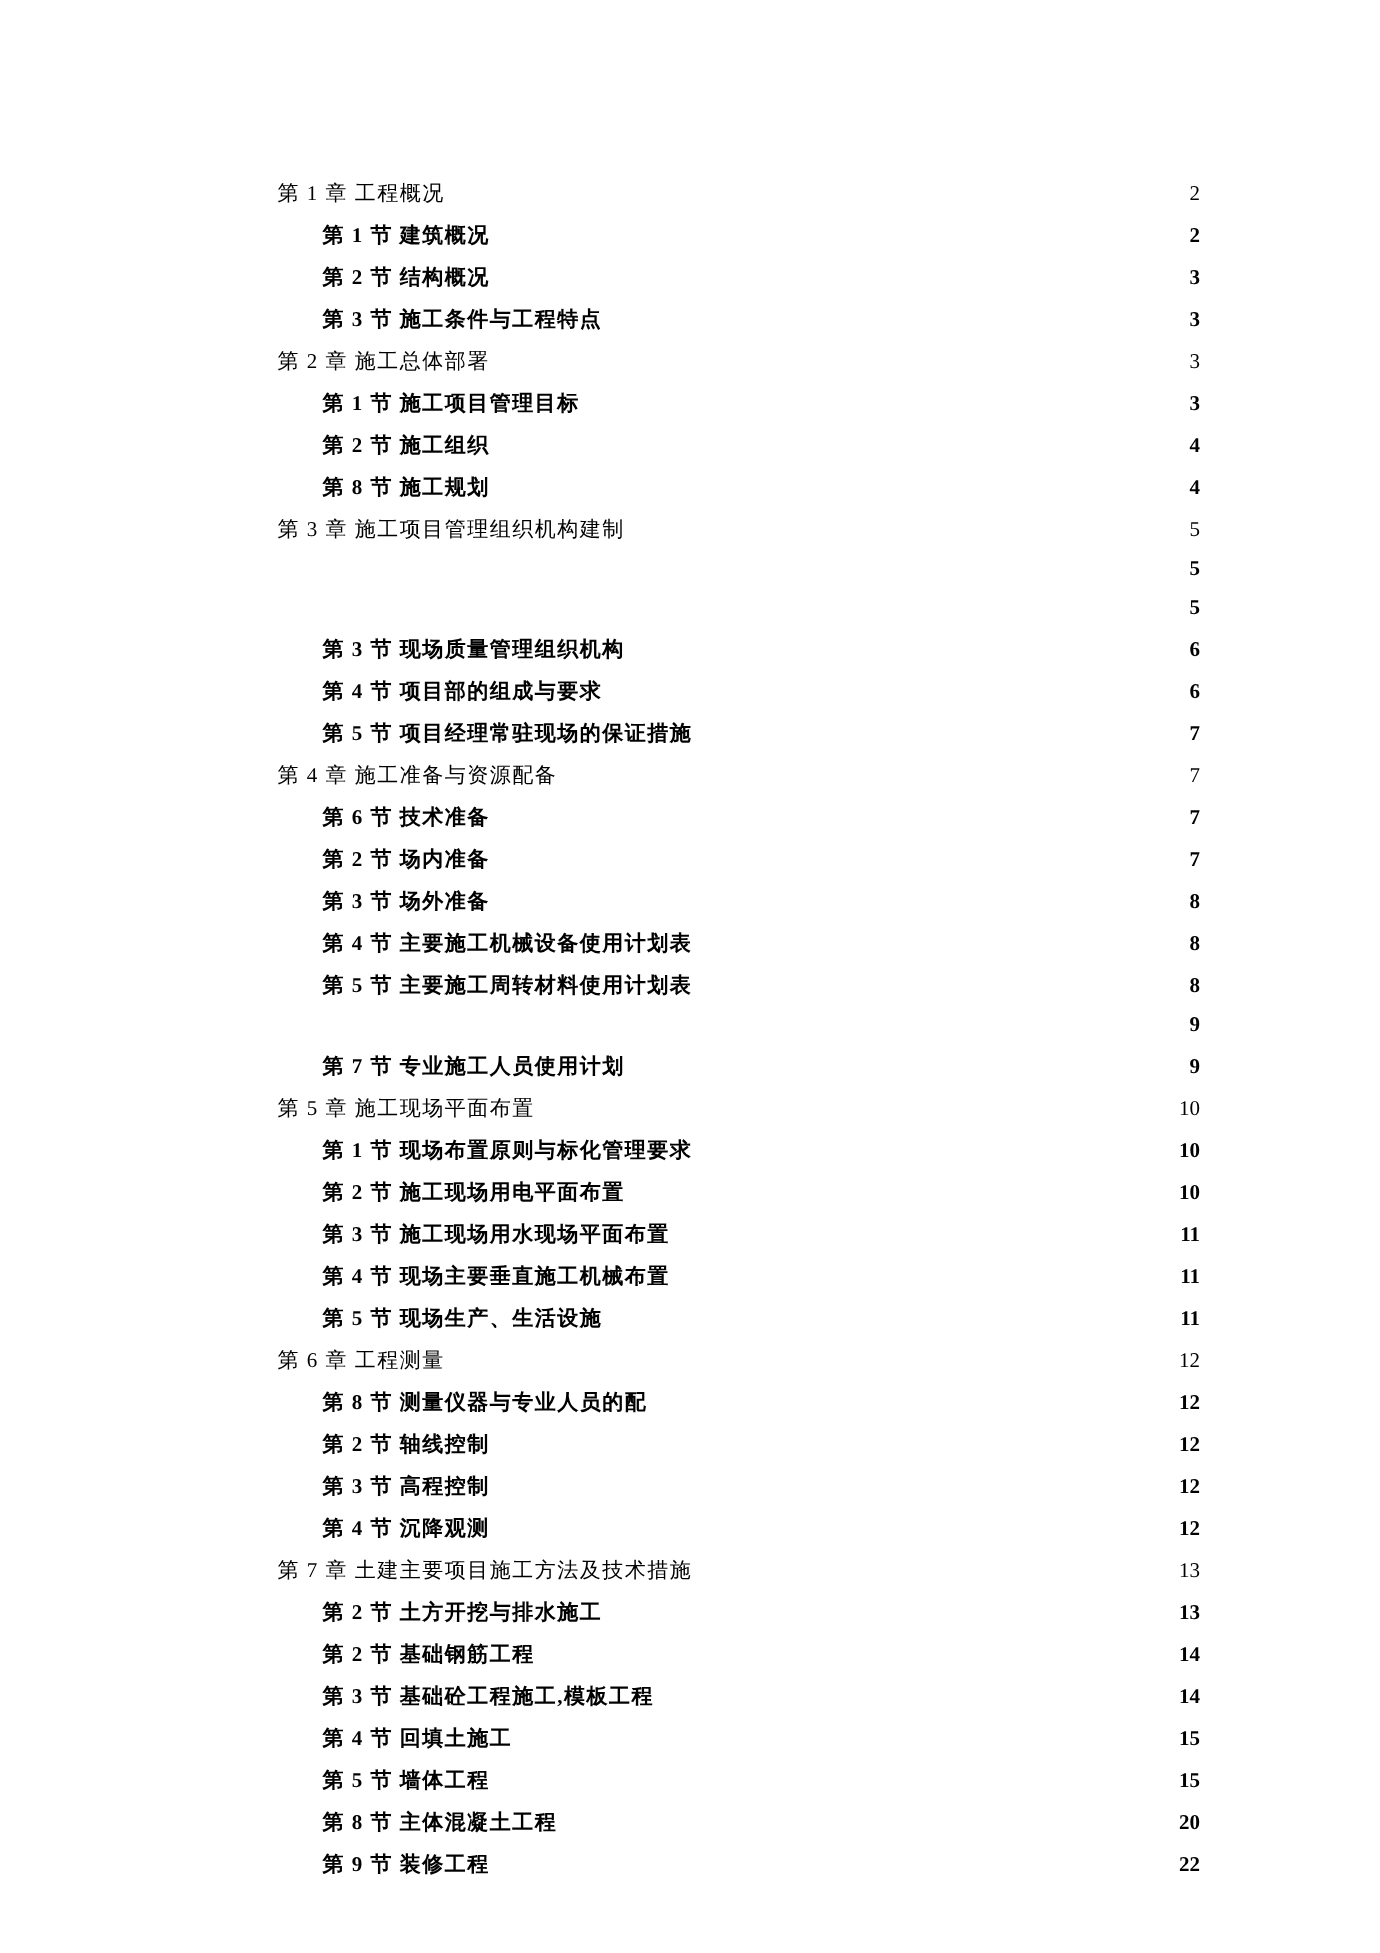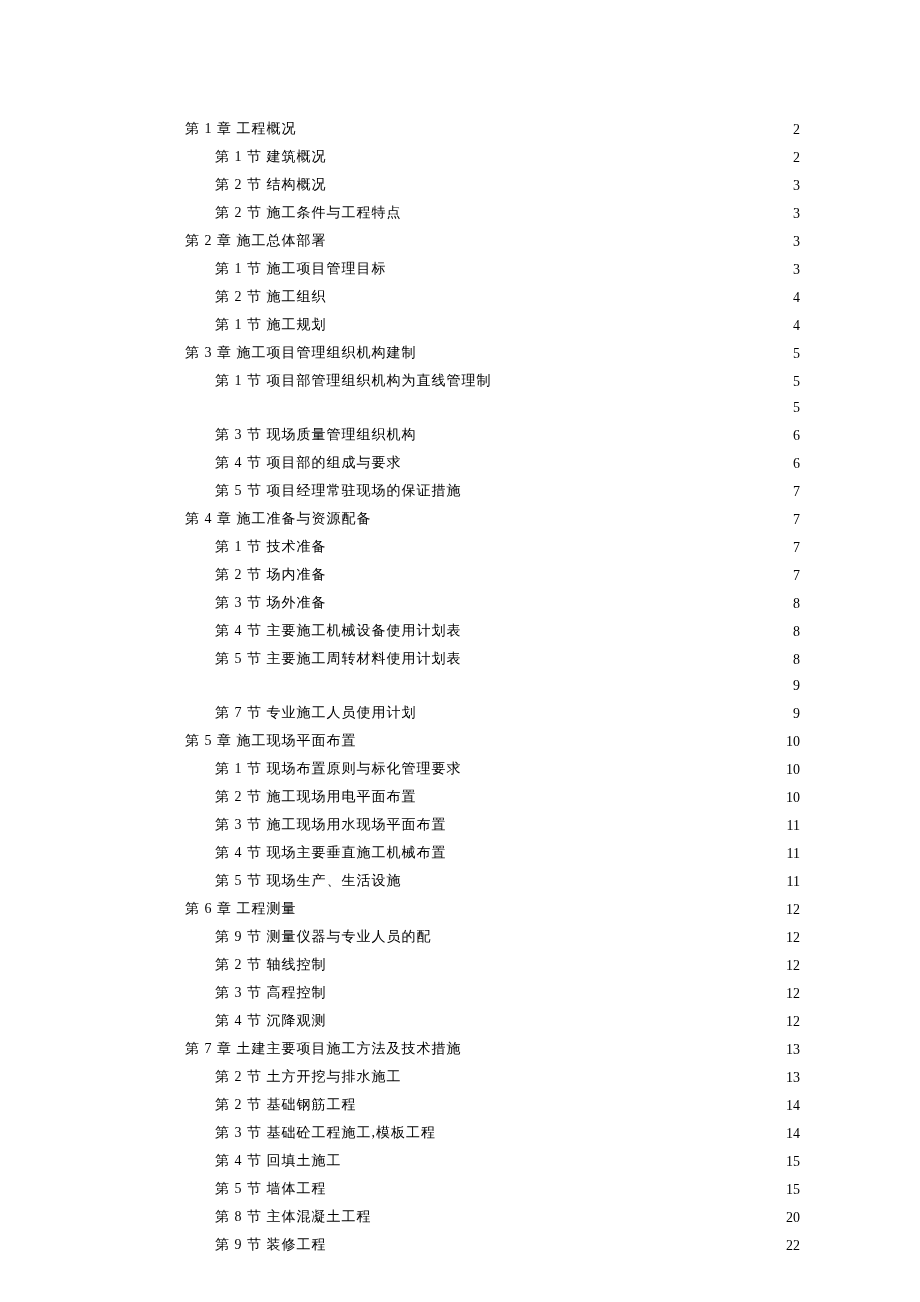--- a/index.html
+++ b/index.html
@@ -22,20 +22,21 @@
       display: flex;
       align-items: flex-end;
       margin-bottom: 10px;
       white-space: nowrap;
     }
     .toc-entry.level-1 {
       padding-left: 65px;
     }
     .toc-entry.level-2 {
       padding-left: 95px;
+      font-weight: bold;
     }
     .toc-label {
       flex-shrink: 0;
     }
     .toc-dots {
       flex: 1;
       overflow: hidden;
       position: relative;
       margin: 0 2px;
     }
@@ -69,51 +70,50 @@
       <span class="toc-label chapter-num">第 1 节 建筑概况</span>
       <span class="toc-dots"></span>
       <span class="toc-page">2</span>
     </div>
     <div class="toc-entry level-2">
       <span class="toc-label chapter-num">第 2 节 结构概况</span>
       <span class="toc-dots"></span>
       <span class="toc-page">3</span>
     </div>
     <div class="toc-entry level-2">
-      <span class="toc-label chapter-num">第 2 节 施工条件与工程特点</span>
+      <span class="toc-label chapter-num">第 3 节 施工条件与工程特点</span>
       <span class="toc-dots"></span>
       <span class="toc-page">3</span>
     </div>
     <div class="toc-entry level-1">
       <span class="toc-label chapter-num">第 2 章 施工总体部署</span>
       <span class="toc-dots"></span>
       <span class="toc-page">3</span>
     </div>
     <div class="toc-entry level-2">
       <span class="toc-label chapter-num">第 1 节 施工项目管理目标</span>
       <span class="toc-dots"></span>
       <span class="toc-page">3</span>
     </div>
     <div class="toc-entry level-2">
       <span class="toc-label chapter-num">第 2 节 施工组织</span>
       <span class="toc-dots"></span>
       <span class="toc-page">4</span>
     </div>
     <div class="toc-entry level-2">
-      <span class="toc-label chapter-num">第 1 节 施工规划</span>
+      <span class="toc-label chapter-num">第 8 节 施工规划</span>
       <span class="toc-dots"></span>
       <span class="toc-page">4</span>
     </div>
     <div class="toc-entry level-1">
       <span class="toc-label chapter-num">第 3 章 施工项目管理组织机构建制</span>
       <span class="toc-dots"></span>
       <span class="toc-page">5</span>
     </div>
     <div class="toc-entry level-2">
-      <span class="toc-label chapter-num">第 1 节 项目部管理组织机构为直线管理制</span>
       <span class="toc-dots"></span>
       <span class="toc-page">5</span>
     </div>
     <div class="toc-entry level-2">
       <span class="toc-dots"></span>
       <span class="toc-page">5</span>
     </div>
     <div class="toc-entry level-2">
       <span class="toc-label chapter-num">第 3 节 现场质量管理组织机构</span>
       <span class="toc-dots"></span>
@@ -128,21 +128,21 @@
       <span class="toc-label chapter-num">第 5 节 项目经理常驻现场的保证措施</span>
       <span class="toc-dots"></span>
       <span class="toc-page">7</span>
     </div>
     <div class="toc-entry level-1">
       <span class="toc-label chapter-num">第 4 章 施工准备与资源配备</span>
       <span class="toc-dots"></span>
       <span class="toc-page">7</span>
     </div>
     <div class="toc-entry level-2">
-      <span class="toc-label chapter-num">第 1 节 技术准备</span>
+      <span class="toc-label chapter-num">第 6 节 技术准备</span>
       <span class="toc-dots"></span>
       <span class="toc-page">7</span>
     </div>
     <div class="toc-entry level-2">
       <span class="toc-label chapter-num">第 2 节 场内准备</span>
       <span class="toc-dots"></span>
       <span class="toc-page">7</span>
     </div>
     <div class="toc-entry level-2">
       <span class="toc-label chapter-num">第 3 节 场外准备</span>
@@ -197,21 +197,21 @@
       <span class="toc-label chapter-num">第 5 节 现场生产、生活设施</span>
       <span class="toc-dots"></span>
       <span class="toc-page">11</span>
     </div>
     <div class="toc-entry level-1">
       <span class="toc-label chapter-num">第 6 章 工程测量</span>
       <span class="toc-dots"></span>
       <span class="toc-page">12</span>
     </div>
     <div class="toc-entry level-2">
-      <span class="toc-label chapter-num">第 9 节 测量仪器与专业人员的配</span>
+      <span class="toc-label chapter-num">第 8 节 测量仪器与专业人员的配</span>
       <span class="toc-dots"></span>
       <span class="toc-page">12</span>
     </div>
     <div class="toc-entry level-2">
       <span class="toc-label chapter-num">第 2 节 轴线控制</span>
       <span class="toc-dots"></span>
       <span class="toc-page">12</span>
     </div>
     <div class="toc-entry level-2">
       <span class="toc-label chapter-num">第 3 节 高程控制</span>

